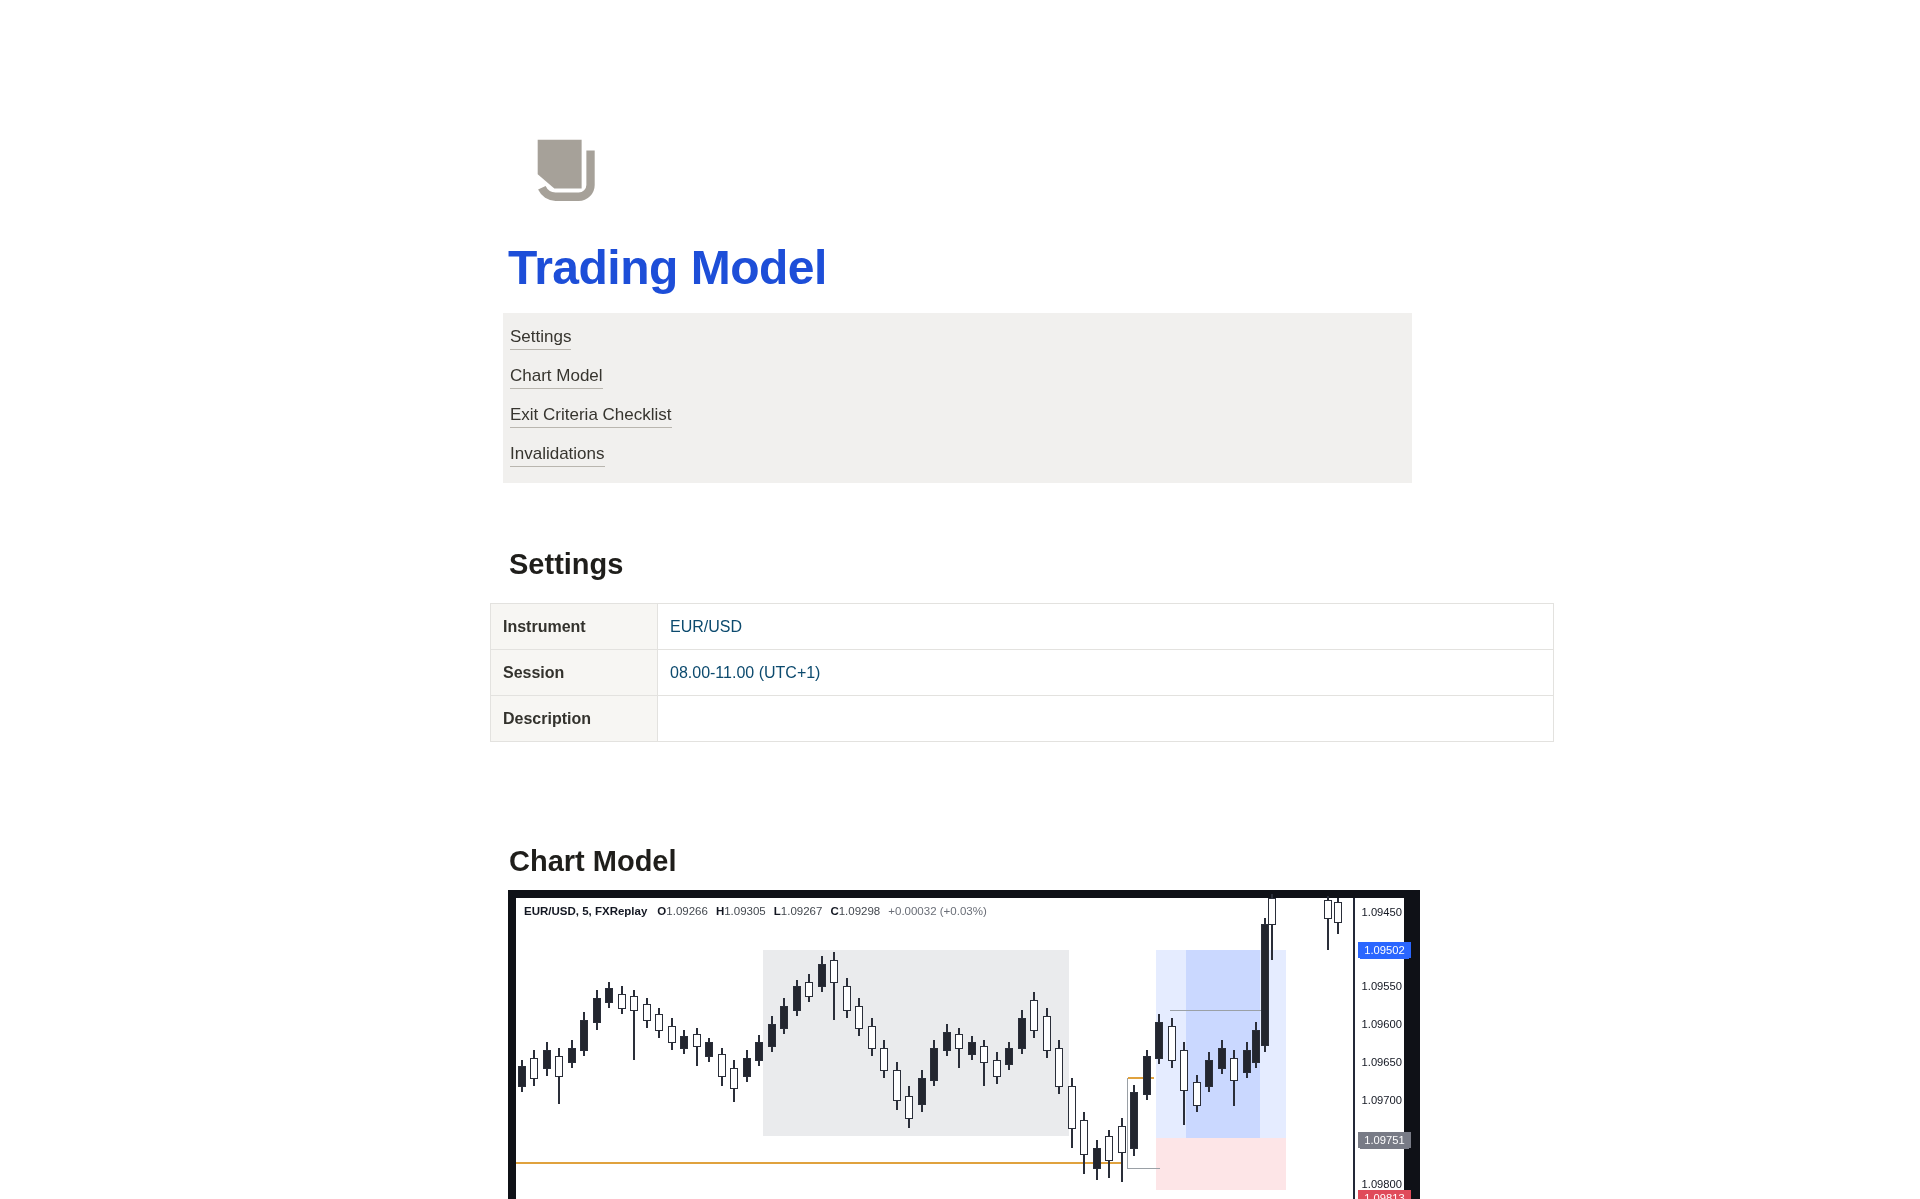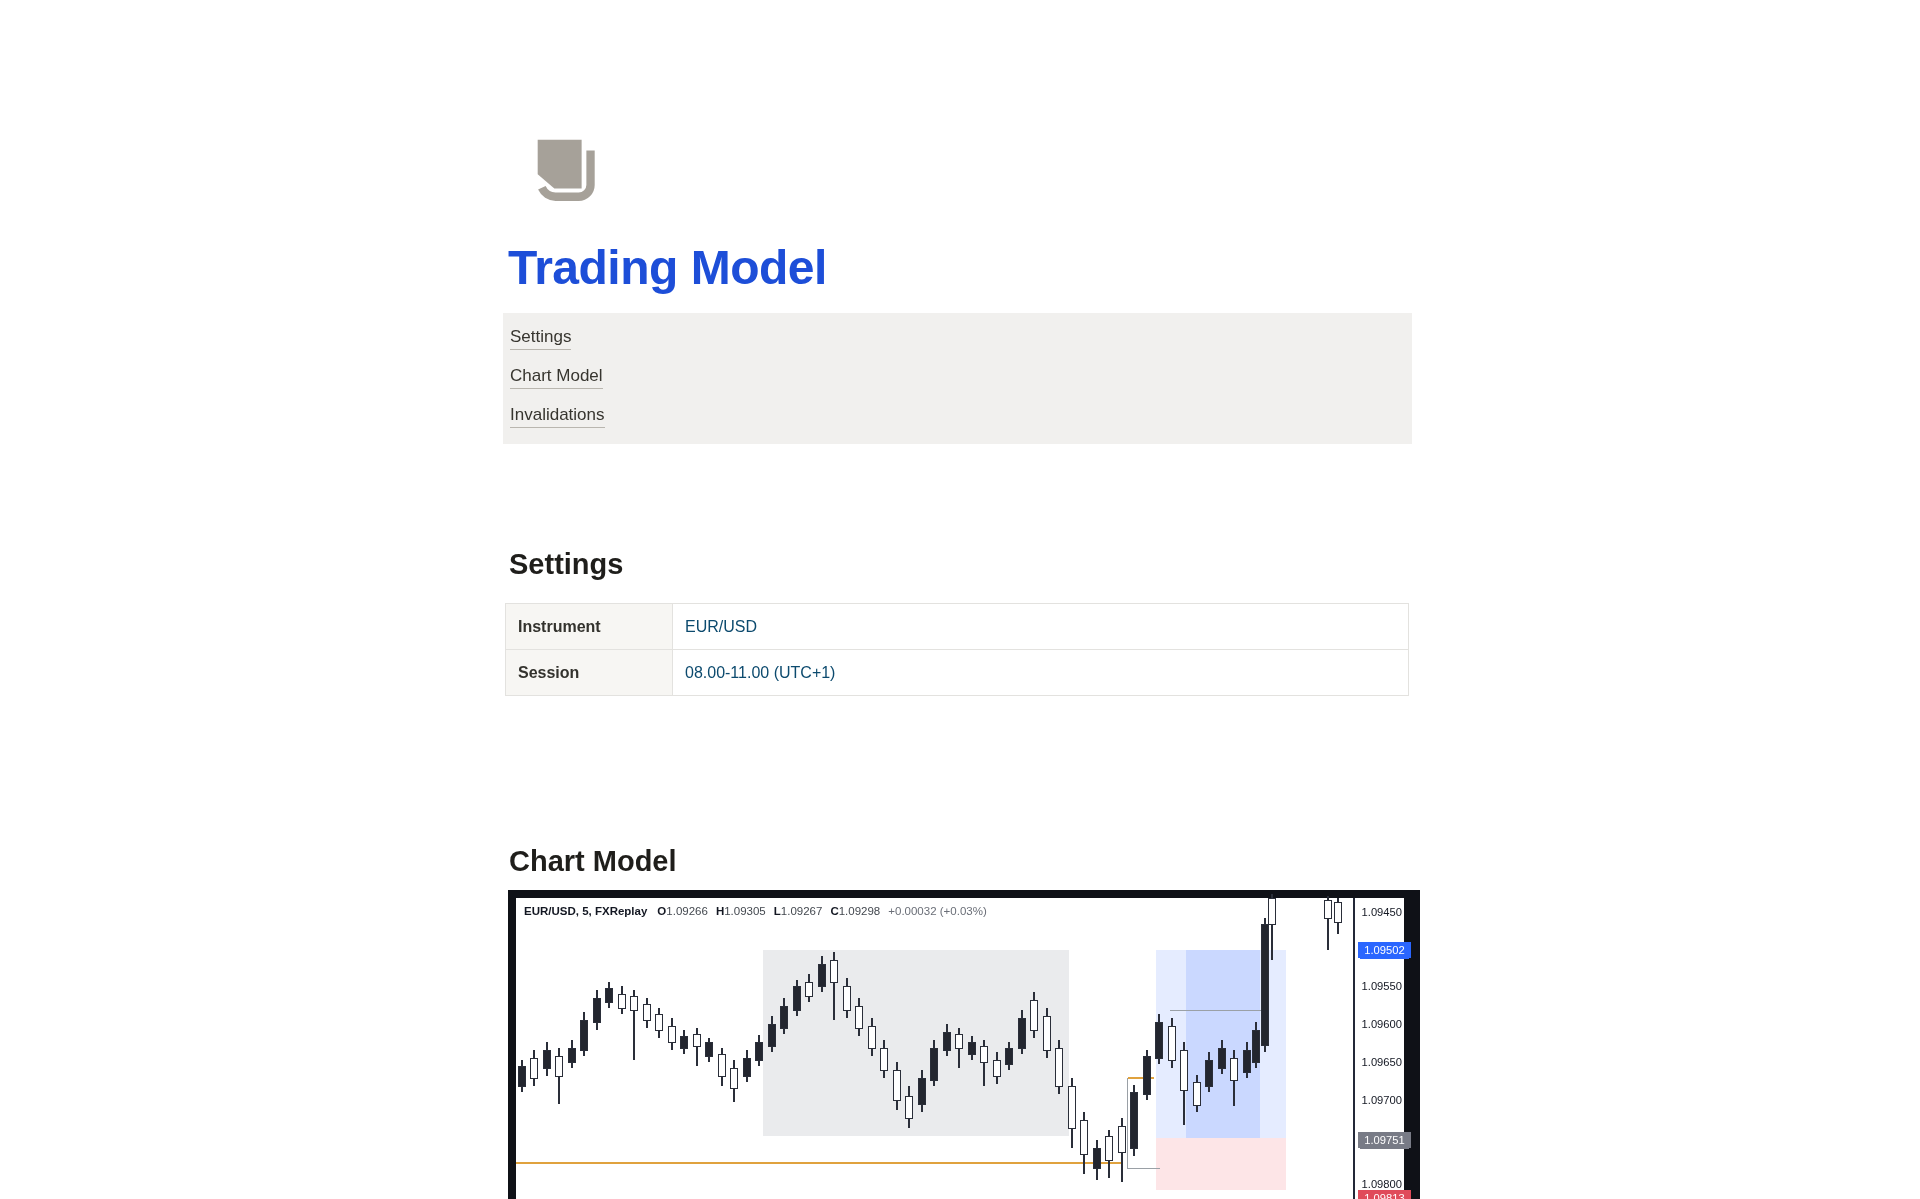--- a/index.html
+++ b/index.html
@@ -5,21 +5,21 @@
   html,body{margin:0;padding:0;background:#ffffff;}
   #page{position:relative;width:1920px;height:1199px;background:#fff;overflow:hidden;
         font-family:"Liberation Sans","DejaVu Sans",sans-serif;color:#37352f;}
   .abs{position:absolute;}
   #page-icon{left:527px;top:135px;width:76px;height:76px;cursor:pointer;}
   #page-title{left:508px;top:240px;font-size:48px;font-weight:700;color:#1d4ed8;letter-spacing:-0.5px;}
   #toc{left:503px;top:313px;width:909px;background:#f1f0ee;padding:6px 0 8px 0;}
   .toc-row{height:39px;display:flex;align-items:center;padding-left:7px;}
   .toc-link{font-size:17px;color:#37352f;border-bottom:1.5px solid #b9b6af;padding-bottom:2px;cursor:pointer;}
   #settings-heading{left:509px;top:548px;font-size:29px;font-weight:700;color:#1f1e1b;}
-  #settings-table{left:505px;top:603px;width:904px;border-collapse:collapse;table-layout:fixed;
+  #settings-table{left:490px;top:603px;width:1064px;border-collapse:collapse;table-layout:fixed;
                   border:1px solid #e3e2df;}
   #settings-table td{border:1px solid #e3e2df;height:45px;font-size:16px;padding:0 0 0 12px;vertical-align:middle;}
   #settings-table td.k{width:154px;background:#f7f6f3;font-weight:700;color:#33322d;}
   #settings-table td.v{color:#0c4a6e;}
   #chart-heading{left:509px;top:845px;font-size:29px;font-weight:700;color:#1f1e1b;}
   #chart-embed{left:508px;top:890px;width:912px;height:309px;cursor:pointer;}
   svg text{font-family:"Liberation Sans","DejaVu Sans",sans-serif;}
 </style>
 </head>
 <body>
@@ -36,35 +36,42 @@
   <div id="page-title" class="abs">Trading Model</div>
 
   <div id="toc" class="abs">
     <div class="toc-row">
       <span class="toc-link">Settings</span>
     </div>
     <div class="toc-row">
       <span class="toc-link">Chart Model</span>
     </div>
     <div class="toc-row">
+      <span class="toc-link">Exit Criteria Checklist</span>
+    </div>
+    <div class="toc-row">
       <span class="toc-link">Invalidations</span>
     </div>
   </div>
 
   <div id="settings-heading" class="abs">Settings</div>
 
   <table id="settings-table" class="abs">
     <tbody>
       <tr>
         <td class="k">Instrument</td>
         <td class="v">EUR/USD</td>
       </tr>
       <tr>
         <td class="k">Session</td>
         <td class="v">08.00-11.00 (UTC+1)</td>
+      </tr>
+      <tr>
+        <td class="k">Description</td>
+        <td class="v"></td>
       </tr>
     </tbody>
   </table>
 
   <div id="chart-heading" class="abs">Chart Model</div>
 
   <div id="chart-embed" class="abs"><svg width="912" height="309" viewBox="0 0 912 309" shape-rendering="crispEdges">
         <rect x="0" y="0" width="912" height="309" fill="#0f1117"></rect>
         <rect x="8" y="8" width="888" height="301" fill="#ffffff"></rect>
         <rect x="255" y="60" width="306" height="186" fill="rgba(160,163,174,0.22)"></rect>

